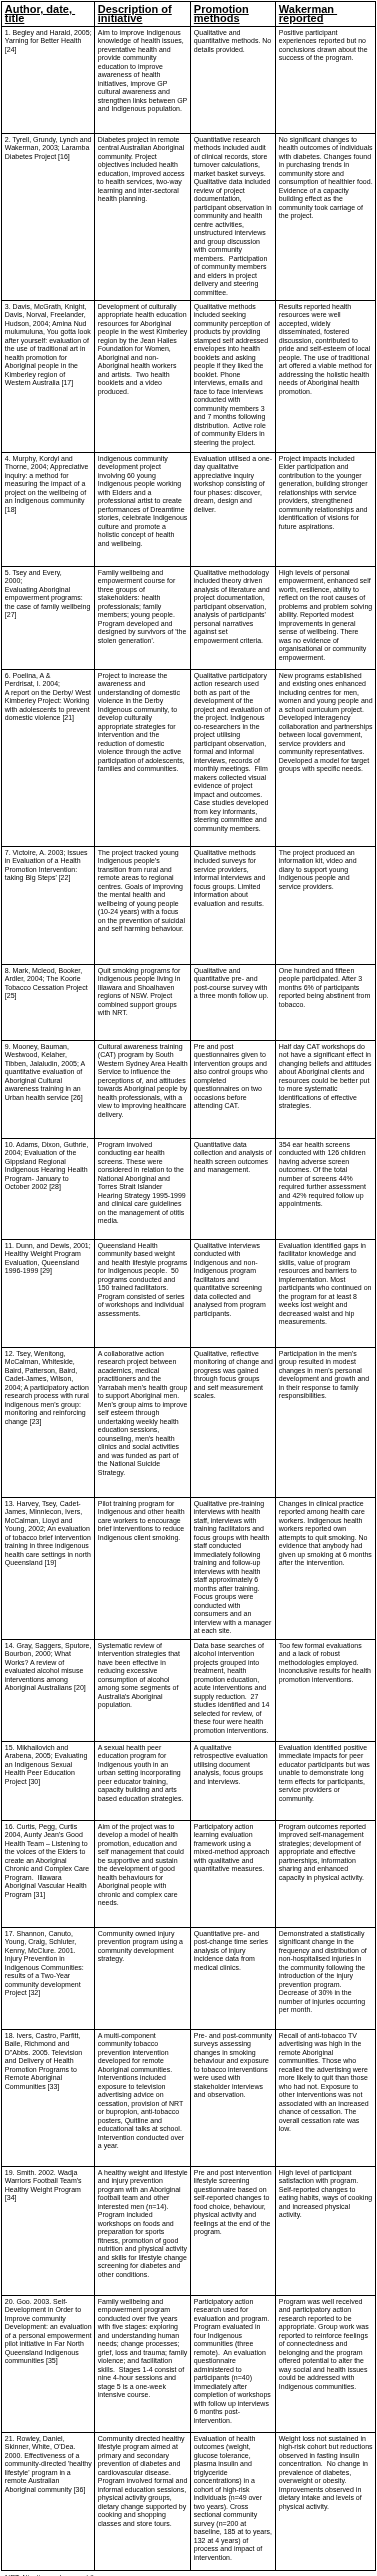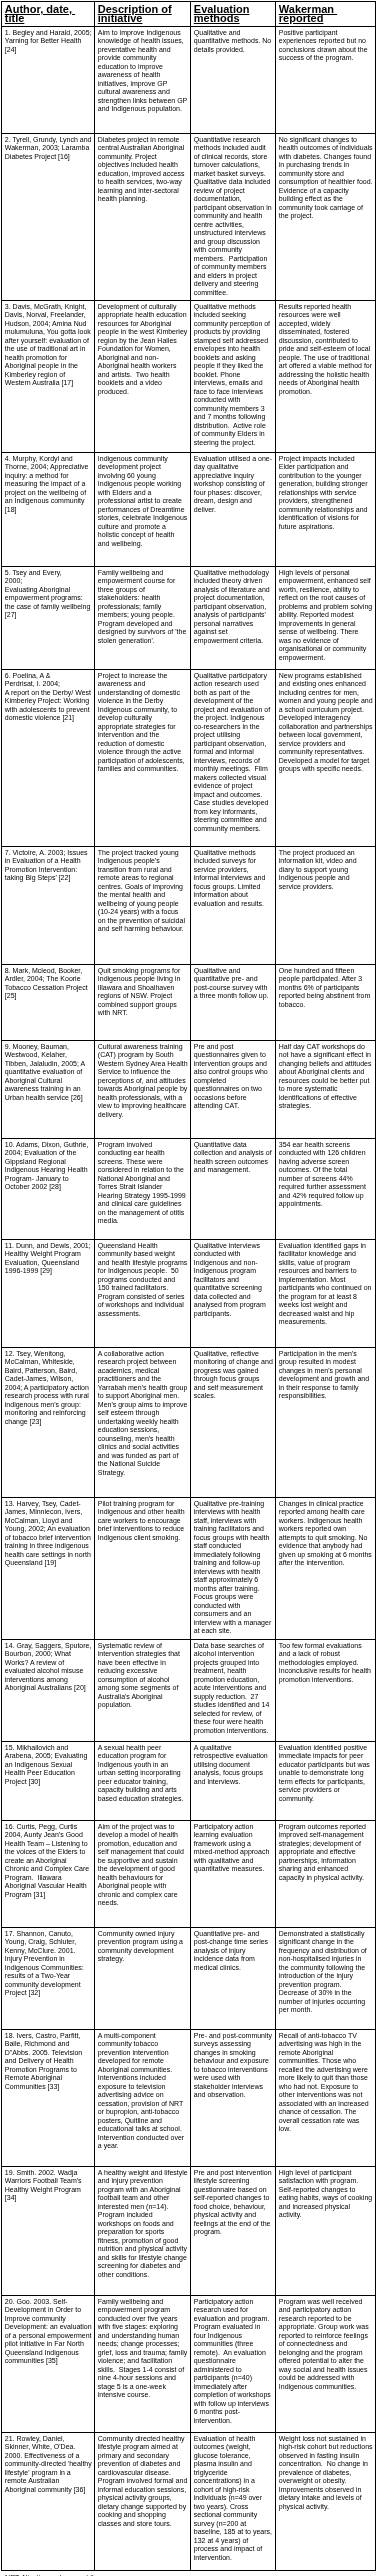--- a/index.html
+++ b/index.html
@@ -57,21 +57,21 @@
       <col style="width:93px">
       <col style="width:96px">
       <col style="width:85px">
       <col style="width:100px">
     </colgroup>
     <thead>
       <tr style="height:25px">
         <th>Author, date, title</th>
         <th>Description of
 initiative</th>
-        <th>Evaluation
+        <th>Promotion
 methods</th>
         <th>Wakerman reported</th>
       </tr>
     </thead>
     <tbody id="table-body">
         <tr style="height: 107px;">
           <td>1. Begley and Harald, 2005; Yarning for Better Health [24]</td>
           <td>Aim to improve Indigenous knowledge of health issues, preventative health and provide community education to improve awareness of health initiatives, improve GP cultural awareness and strengthen links between GP and Indigenous population.</td>
           <td>Qualitative and quantitative methods. No details provided.</td>
           <td>Positive participant experiences reported but no conclusions drawn about the success of the program.</td>

